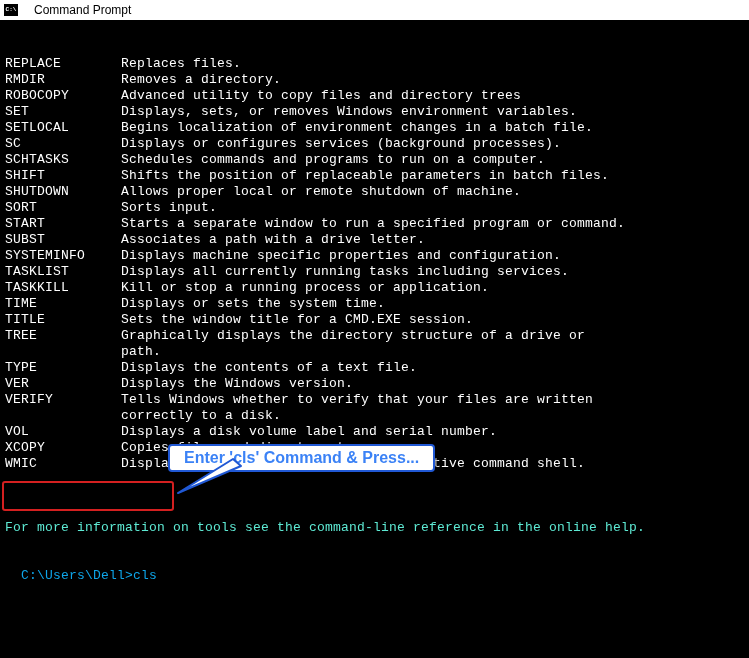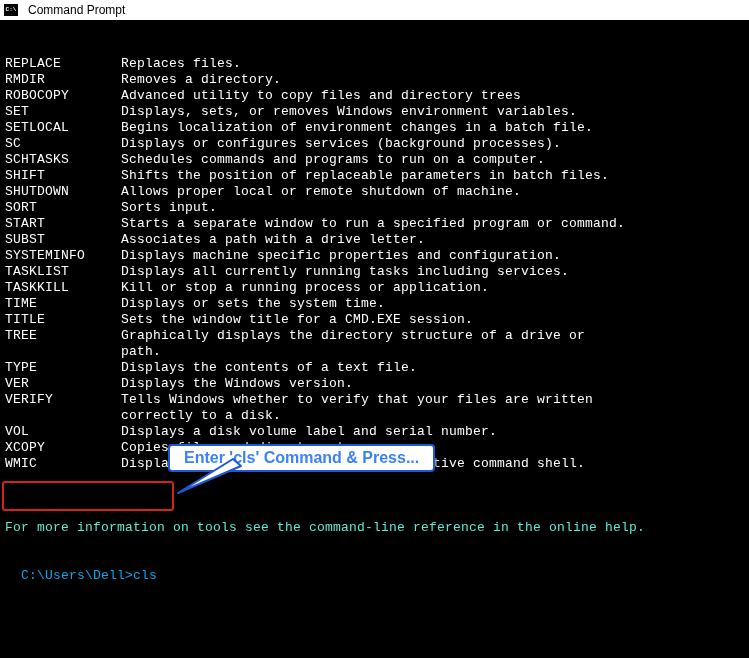--- a/index.html
+++ b/index.html
@@ -10,21 +10,21 @@
       font-family: Consolas, 'Courier New', monospace;
       overflow: hidden;
       position: relative;
     }
     .title-bar {
       height: 20px;
       background: #fff;
       display: flex;
       align-items: center;
       padding: 0 4px;
-      gap: 10px;
+      gap: 16px;
     }
     .title-icon {
       width: 14px;
       height: 12px;
       background: #000;
       position: relative;
       display: flex;
       align-items: center;
       justify-content: center;
     }

